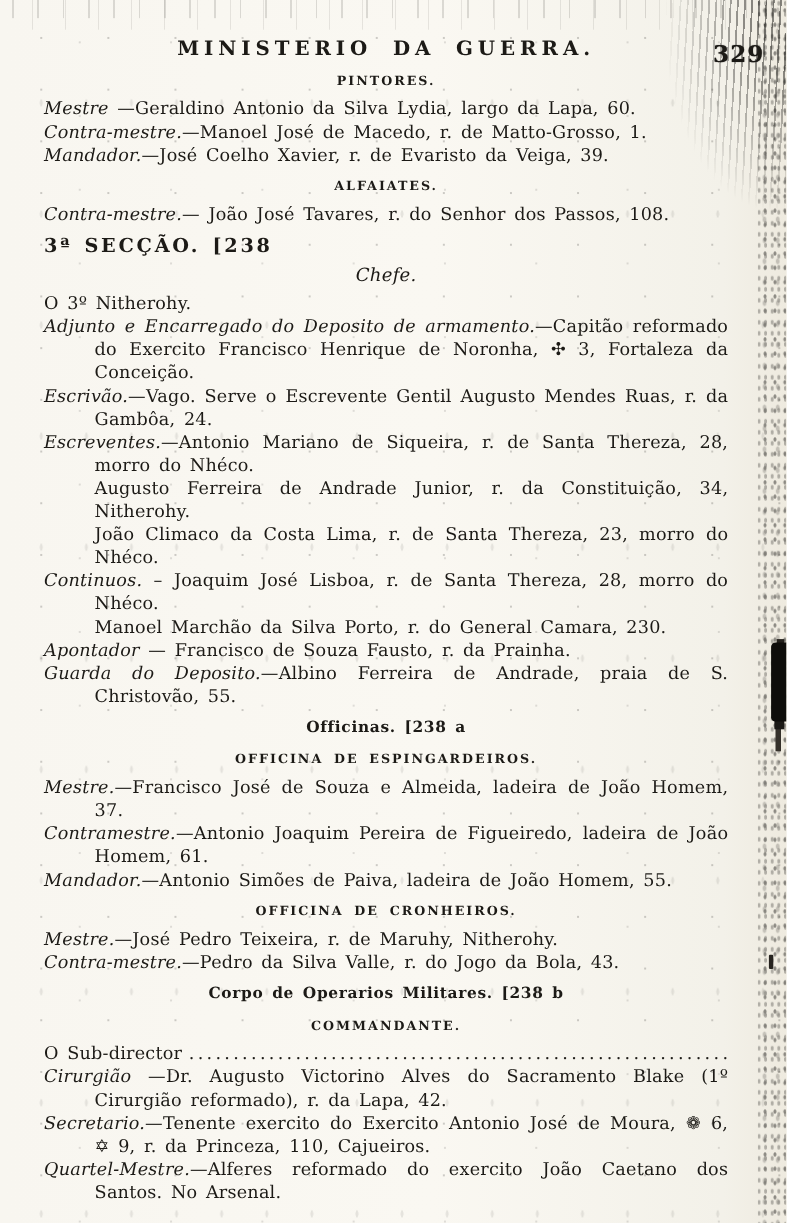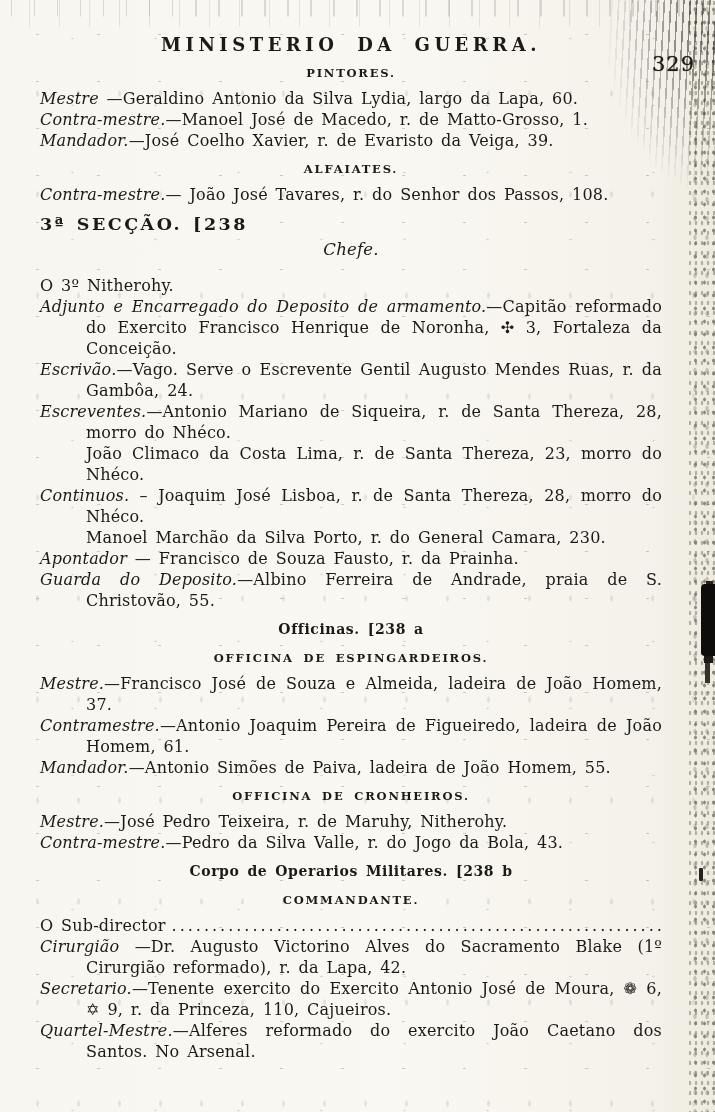--- a/index.html
+++ b/index.html
@@ -64,23 +64,22 @@
     background: #0e0d0b; border-radius: 4px;
     box-shadow: -2px 12px 0 -5px #1c1a17, -1px -9px 0 -6px #24211d, -3px 34px 0 -7px #35312b;
   }
   .tick-right {
     position: absolute; right: 12px; top: 868px; width: 4px; height: 13px;
     background: #26231f; border-radius: 1px;
   }
 
   .folio {
     position: absolute; right: 20px; top: 36px;
-    font-size: 21px; font-weight: normal; letter-spacing: 1px;
+    font-size: 21px; font-weight: bold; letter-spacing: 1px;
     text-shadow: 0 0 1px rgba(0,0,0,.6);
-    margin-top: 16px;
   }
 
   .content {
     position: absolute; left: 40px; top: 34px; width: 622px;
     font-size: 16px; line-height: 21px;
     word-spacing: 2.5px; letter-spacing: .2px;
   }
   .doc-title {
     text-align: center;
     font-size: 18px; font-weight: bold; letter-spacing: 4.5px;
@@ -99,21 +98,21 @@
   }
   .h-bold {
     text-align: center;
     font-size: 14px; font-weight: bold; letter-spacing: .6px;
     margin: 8px 0 2px 0;
   }
   .h-italic {
     text-align: center;
     font-style: italic;
     font-size: 16.5px;
-    margin: 4px 0 15px 0;
+    margin: 4px 0 5px 0;
   }
   p.entry, p.cont, p.plain {
     margin: 0; text-align: justify;
   }
   p.entry { padding-left: 46px; text-indent: -46px; }
   p.cont  { padding-left: 46px; }
   p.entry .lead { font-style: italic; }
   .dotted-row { display: flex; align-items: baseline; margin: 0; }
   .dotted-row .dots {
     flex: 1; overflow: hidden; white-space: nowrap;
@@ -141,20 +140,21 @@
         <p class="entry"><span class="lead">Contra-mestre.</span><span class="rest">—Manoel José de Macedo, r. de Matto-Grosso, 1.</span></p>
         <p class="entry"><span class="lead">Mandador.</span><span class="rest">—José Coelho Xavier, r. de Evaristo da Veiga, 39.</span></p>
         <div class="h-caps">ALFAIATES.</div>
         <p class="entry"><span class="lead">Contra-mestre.</span><span class="rest">— João José Tavares, r. do Senhor dos Passos, 108.</span></p>
         <div class="h-section">3ª SECÇÃO. [238</div>
         <div class="h-italic">Chefe.</div>
         <p class="plain">O 3º Nitherohy.</p>
         <p class="entry"><span class="lead">Adjunto e Encarregado do Deposito de armamento.</span><span class="rest">—Capitão reformado do Exercito Francisco Henrique de Noronha, ✣ 3, Fortaleza da Conceição.</span></p>
         <p class="entry"><span class="lead">Escrivão.</span><span class="rest">—Vago. Serve o Escrevente Gentil Augusto Mendes Ruas, r. da Gambôa, 24.</span></p>
         <p class="entry"><span class="lead">Escreventes.</span><span class="rest">—Antonio Mariano de Siqueira, r. de Santa Thereza, 28, morro do Nhéco.</span></p>
+        <p class="cont">Augusto Ferreira de Andrade Junior, r. da Constituição, 34, Nitherohy.</p>
         <p class="cont">João Climaco da Costa Lima, r. de Santa Thereza, 23, morro do Nhéco.</p>
         <p class="entry"><span class="lead">Continuos.</span><span class="rest"> – Joaquim José Lisboa, r. de Santa Thereza, 28, morro do Nhéco.</span></p>
         <p class="cont">Manoel Marchão da Silva Porto, r. do General Camara, 230.</p>
         <p class="entry"><span class="lead">Apontador</span><span class="rest"> — Francisco de Souza Fausto, r. da Prainha.</span></p>
         <p class="entry"><span class="lead">Guarda do Deposito.</span><span class="rest">—Albino Ferreira de Andrade, praia de S. Christovão, 55.</span></p>
         <div class="h-bold">Officinas. [238 a</div>
         <div class="h-caps">OFFICINA DE ESPINGARDEIROS.</div>
         <p class="entry"><span class="lead">Mestre.</span><span class="rest">—Francisco José de Souza e Almeida, ladeira de João Homem, 37.</span></p>
         <p class="entry"><span class="lead">Contramestre.</span><span class="rest">—Antonio Joaquim Pereira de Figueiredo, ladeira de João Homem, 61.</span></p>
         <p class="entry"><span class="lead">Mandador.</span><span class="rest">—Antonio Simões de Paiva, ladeira de João Homem, 55.</span></p>

